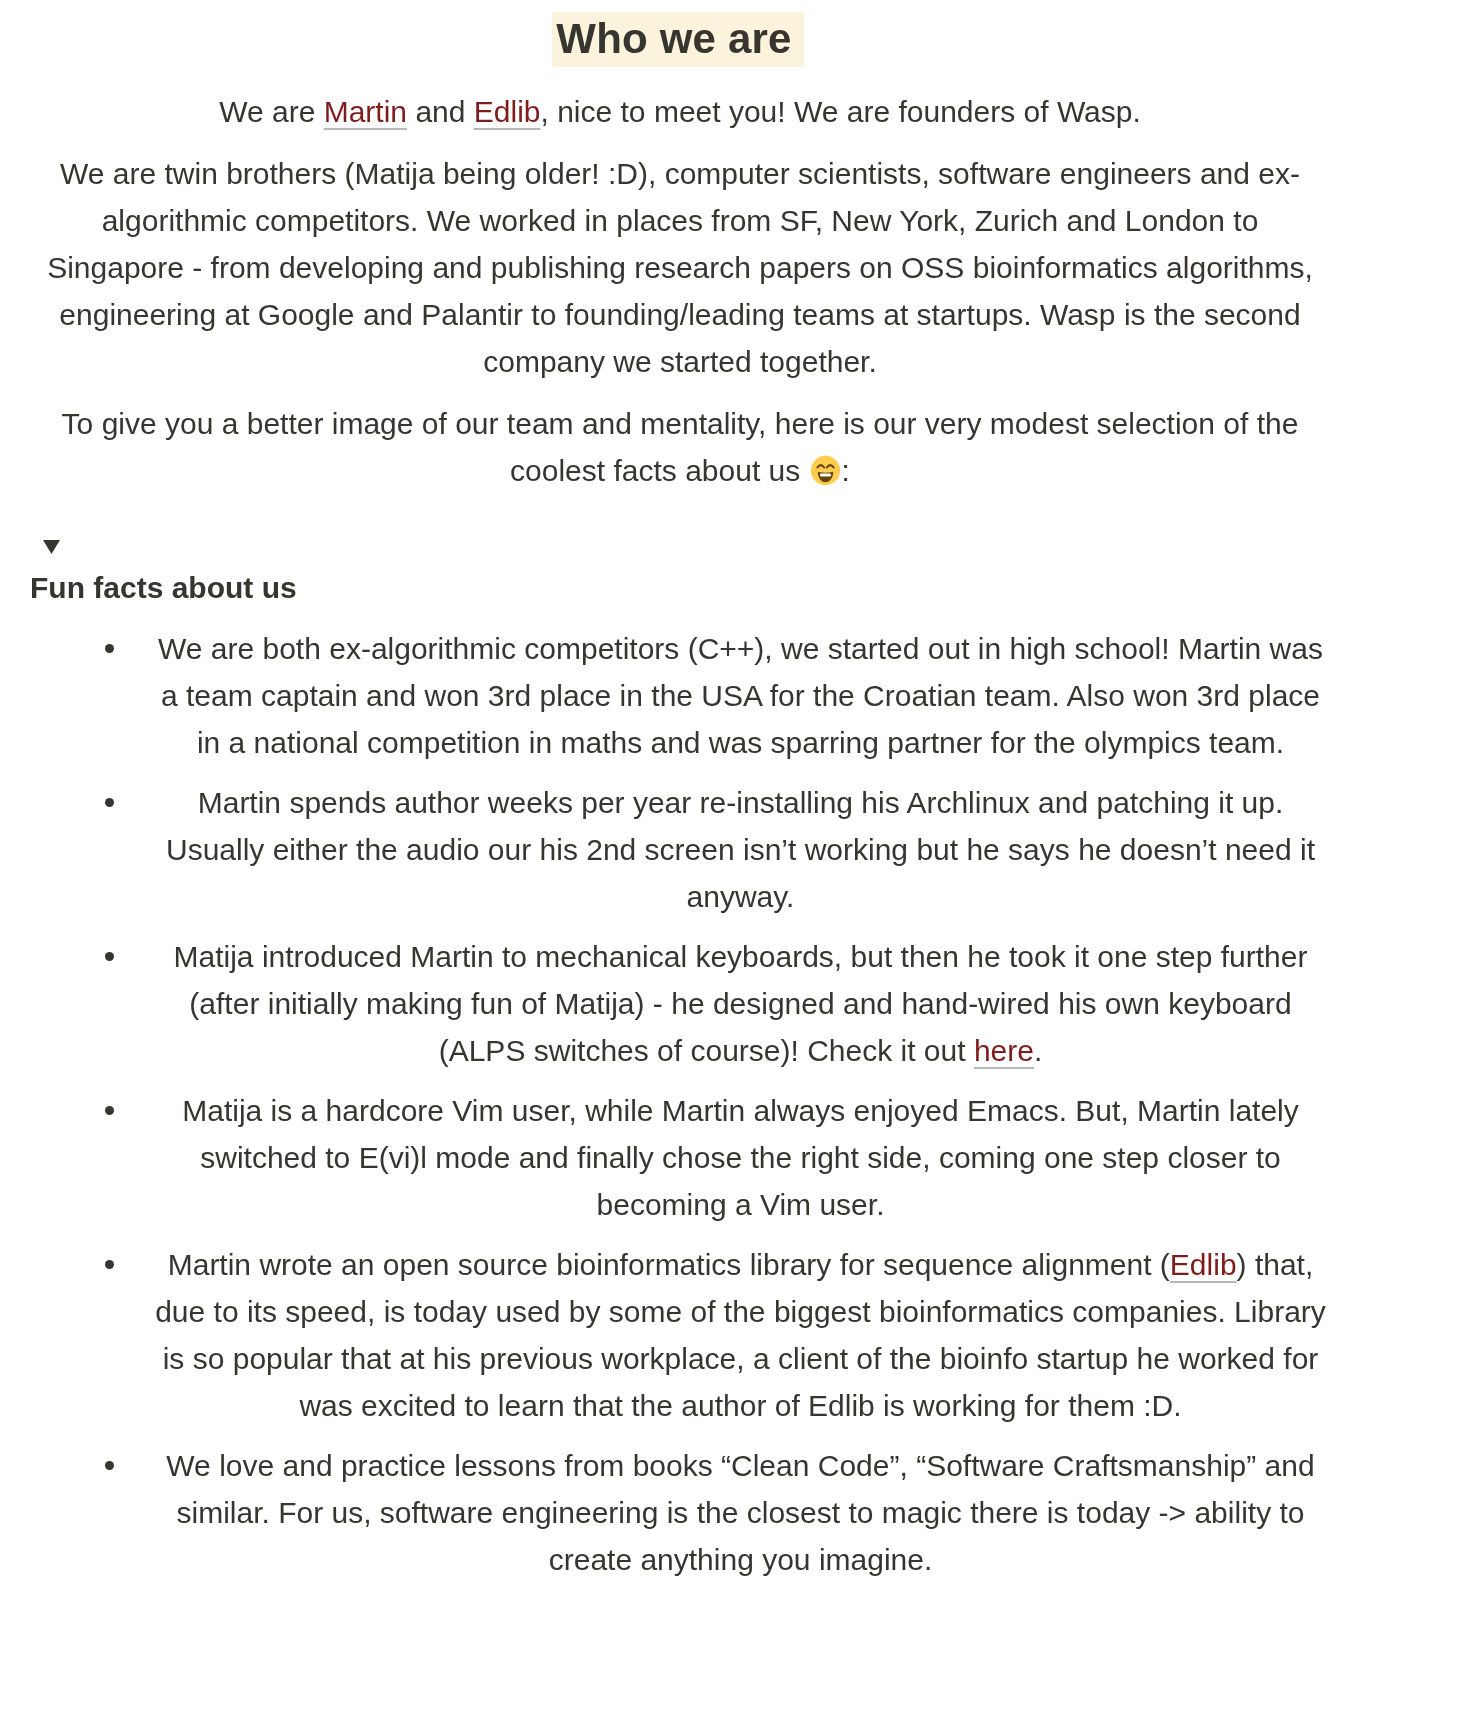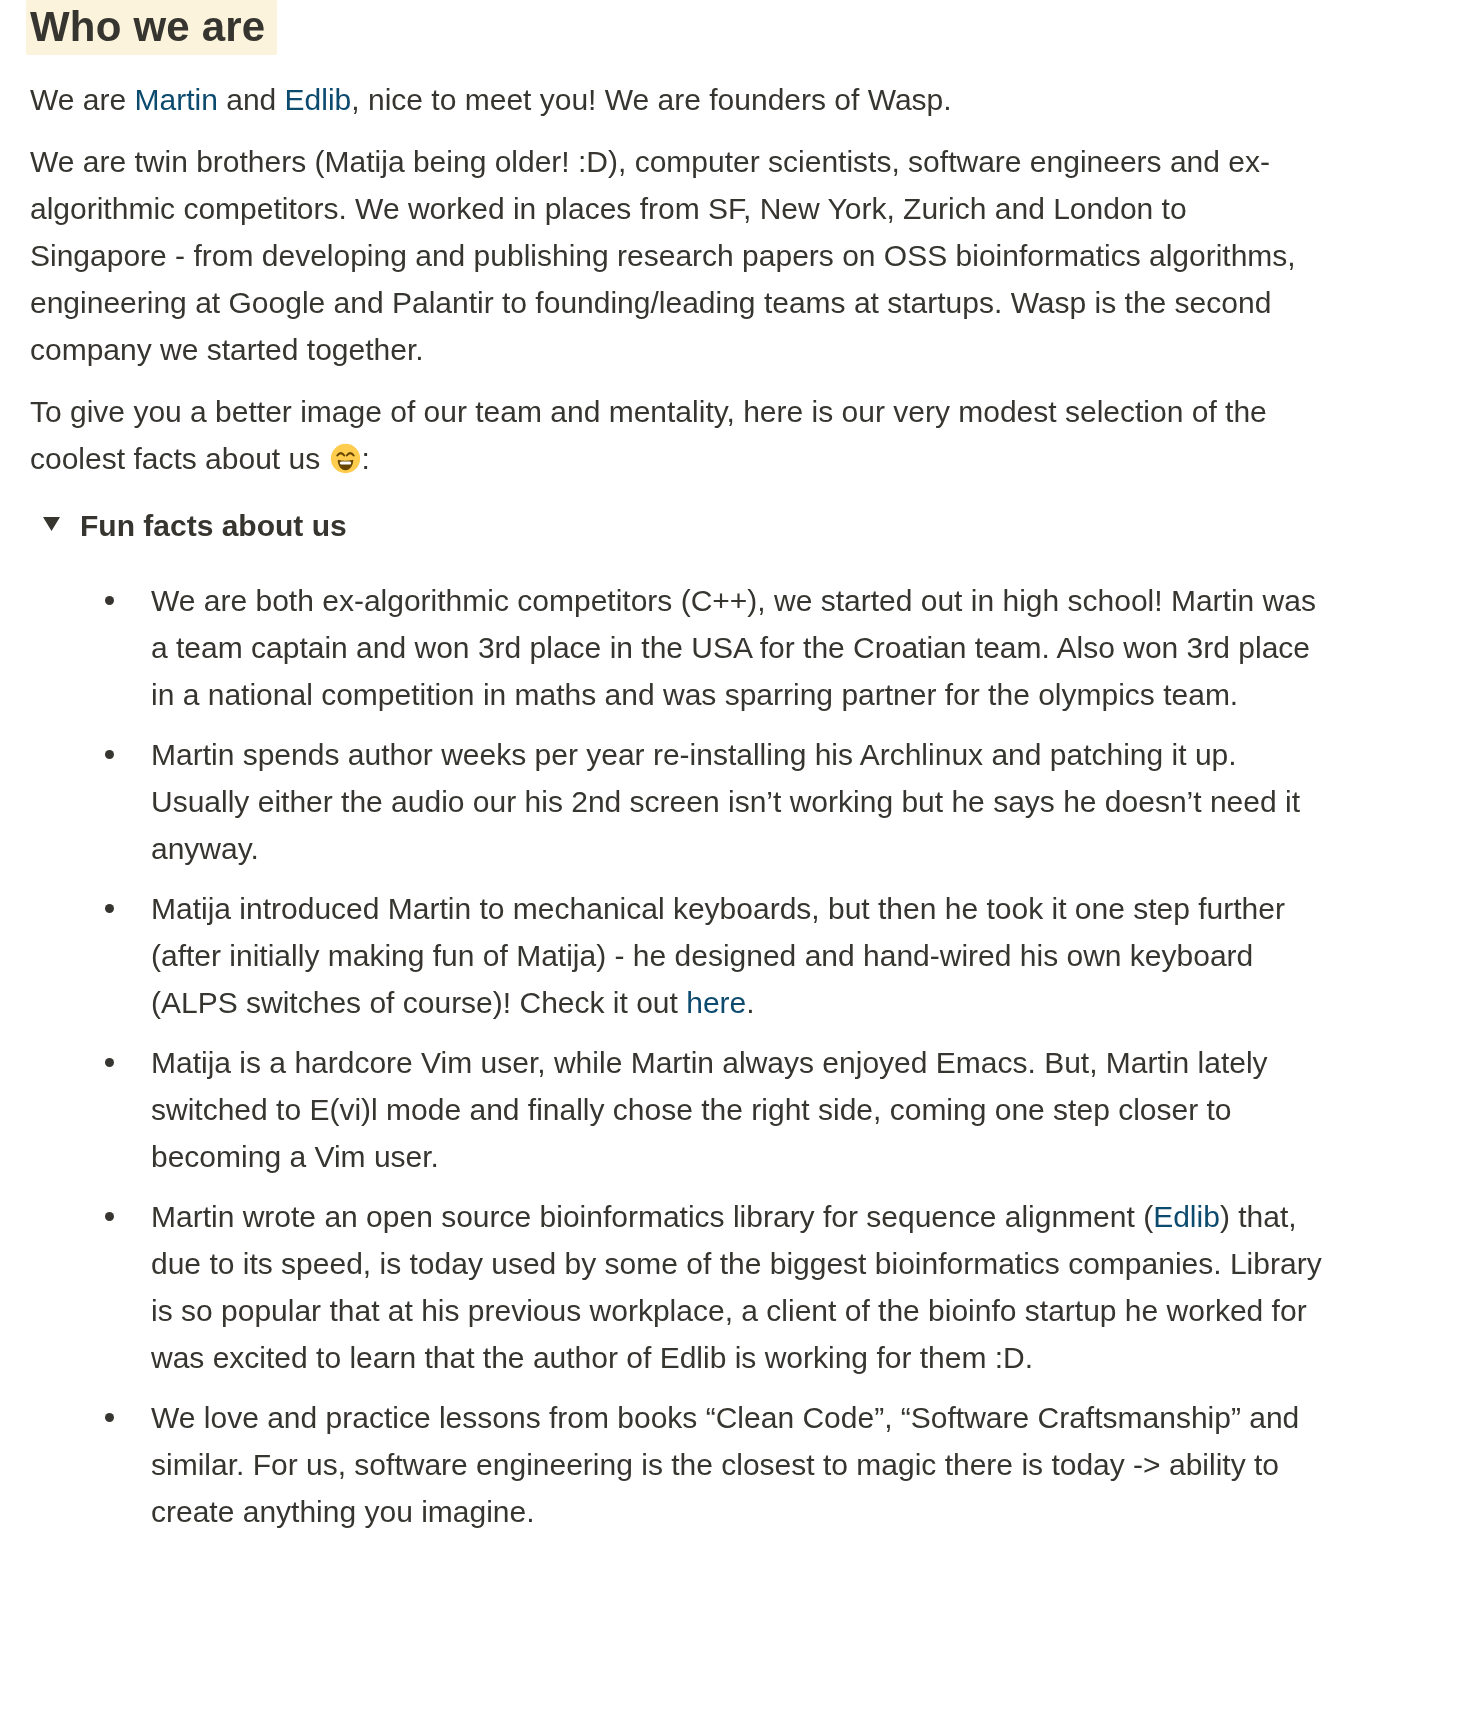--- a/index.html
+++ b/index.html
@@ -4,59 +4,62 @@
 <style>
   * { box-sizing: border-box; }
   html, body { margin: 0; padding: 0; background: #ffffff; }
   body {
     width: 1464px;
     font-family: "Liberation Sans", "DejaVu Sans", sans-serif;
     color: #37352f;
     -webkit-font-smoothing: antialiased;
   }
   .page {
-    padding: 0 134px 40px 30px;
+    padding: 12px 134px 40px 30px;
+    text-align: center;
   }
   .heading {
     font-size: 42px;
     line-height: 54px;
     font-weight: 700;
     margin: 0 0 22px 0;
     letter-spacing: 0.2px;
   }
   .heading .hl {
     background: #fbf3db;
     padding: 3px 12px 5px 4px;
     margin-left: -4px;
     border-radius: 2px;
   }
   .para {
     font-size: 30px;
     line-height: 47px;
     margin: 0 0 15px 0;
   }
   a.inline-link {
-    color: #0c4a6e;
+    color: #7f1d1d;
+    text-decoration: underline;
     text-decoration-color: rgba(55, 53, 47, 0.35);
     text-decoration-thickness: 1.5px;
     text-underline-offset: 6px;
     cursor: pointer;
   }
   .emoji-svg {
     display: inline-block;
     width: 31px;
     height: 31px;
     vertical-align: -5px;
     margin: 0 1px;
   }
   .toggle-block { margin-top: 20px; }
   .toggle-header {
     display: flex;
     align-items: flex-start;
-    margin: 0 0 28px 0;
+    margin: 0 0 14px 0;
+    flex-direction: column;
   }
   .toggle-btn {
     flex: 0 0 50px;
     background: none;
     border: none;
     margin: 0;
     padding: 15px 0 0 13px;
     text-align: left;
     cursor: pointer;
     line-height: 0;

